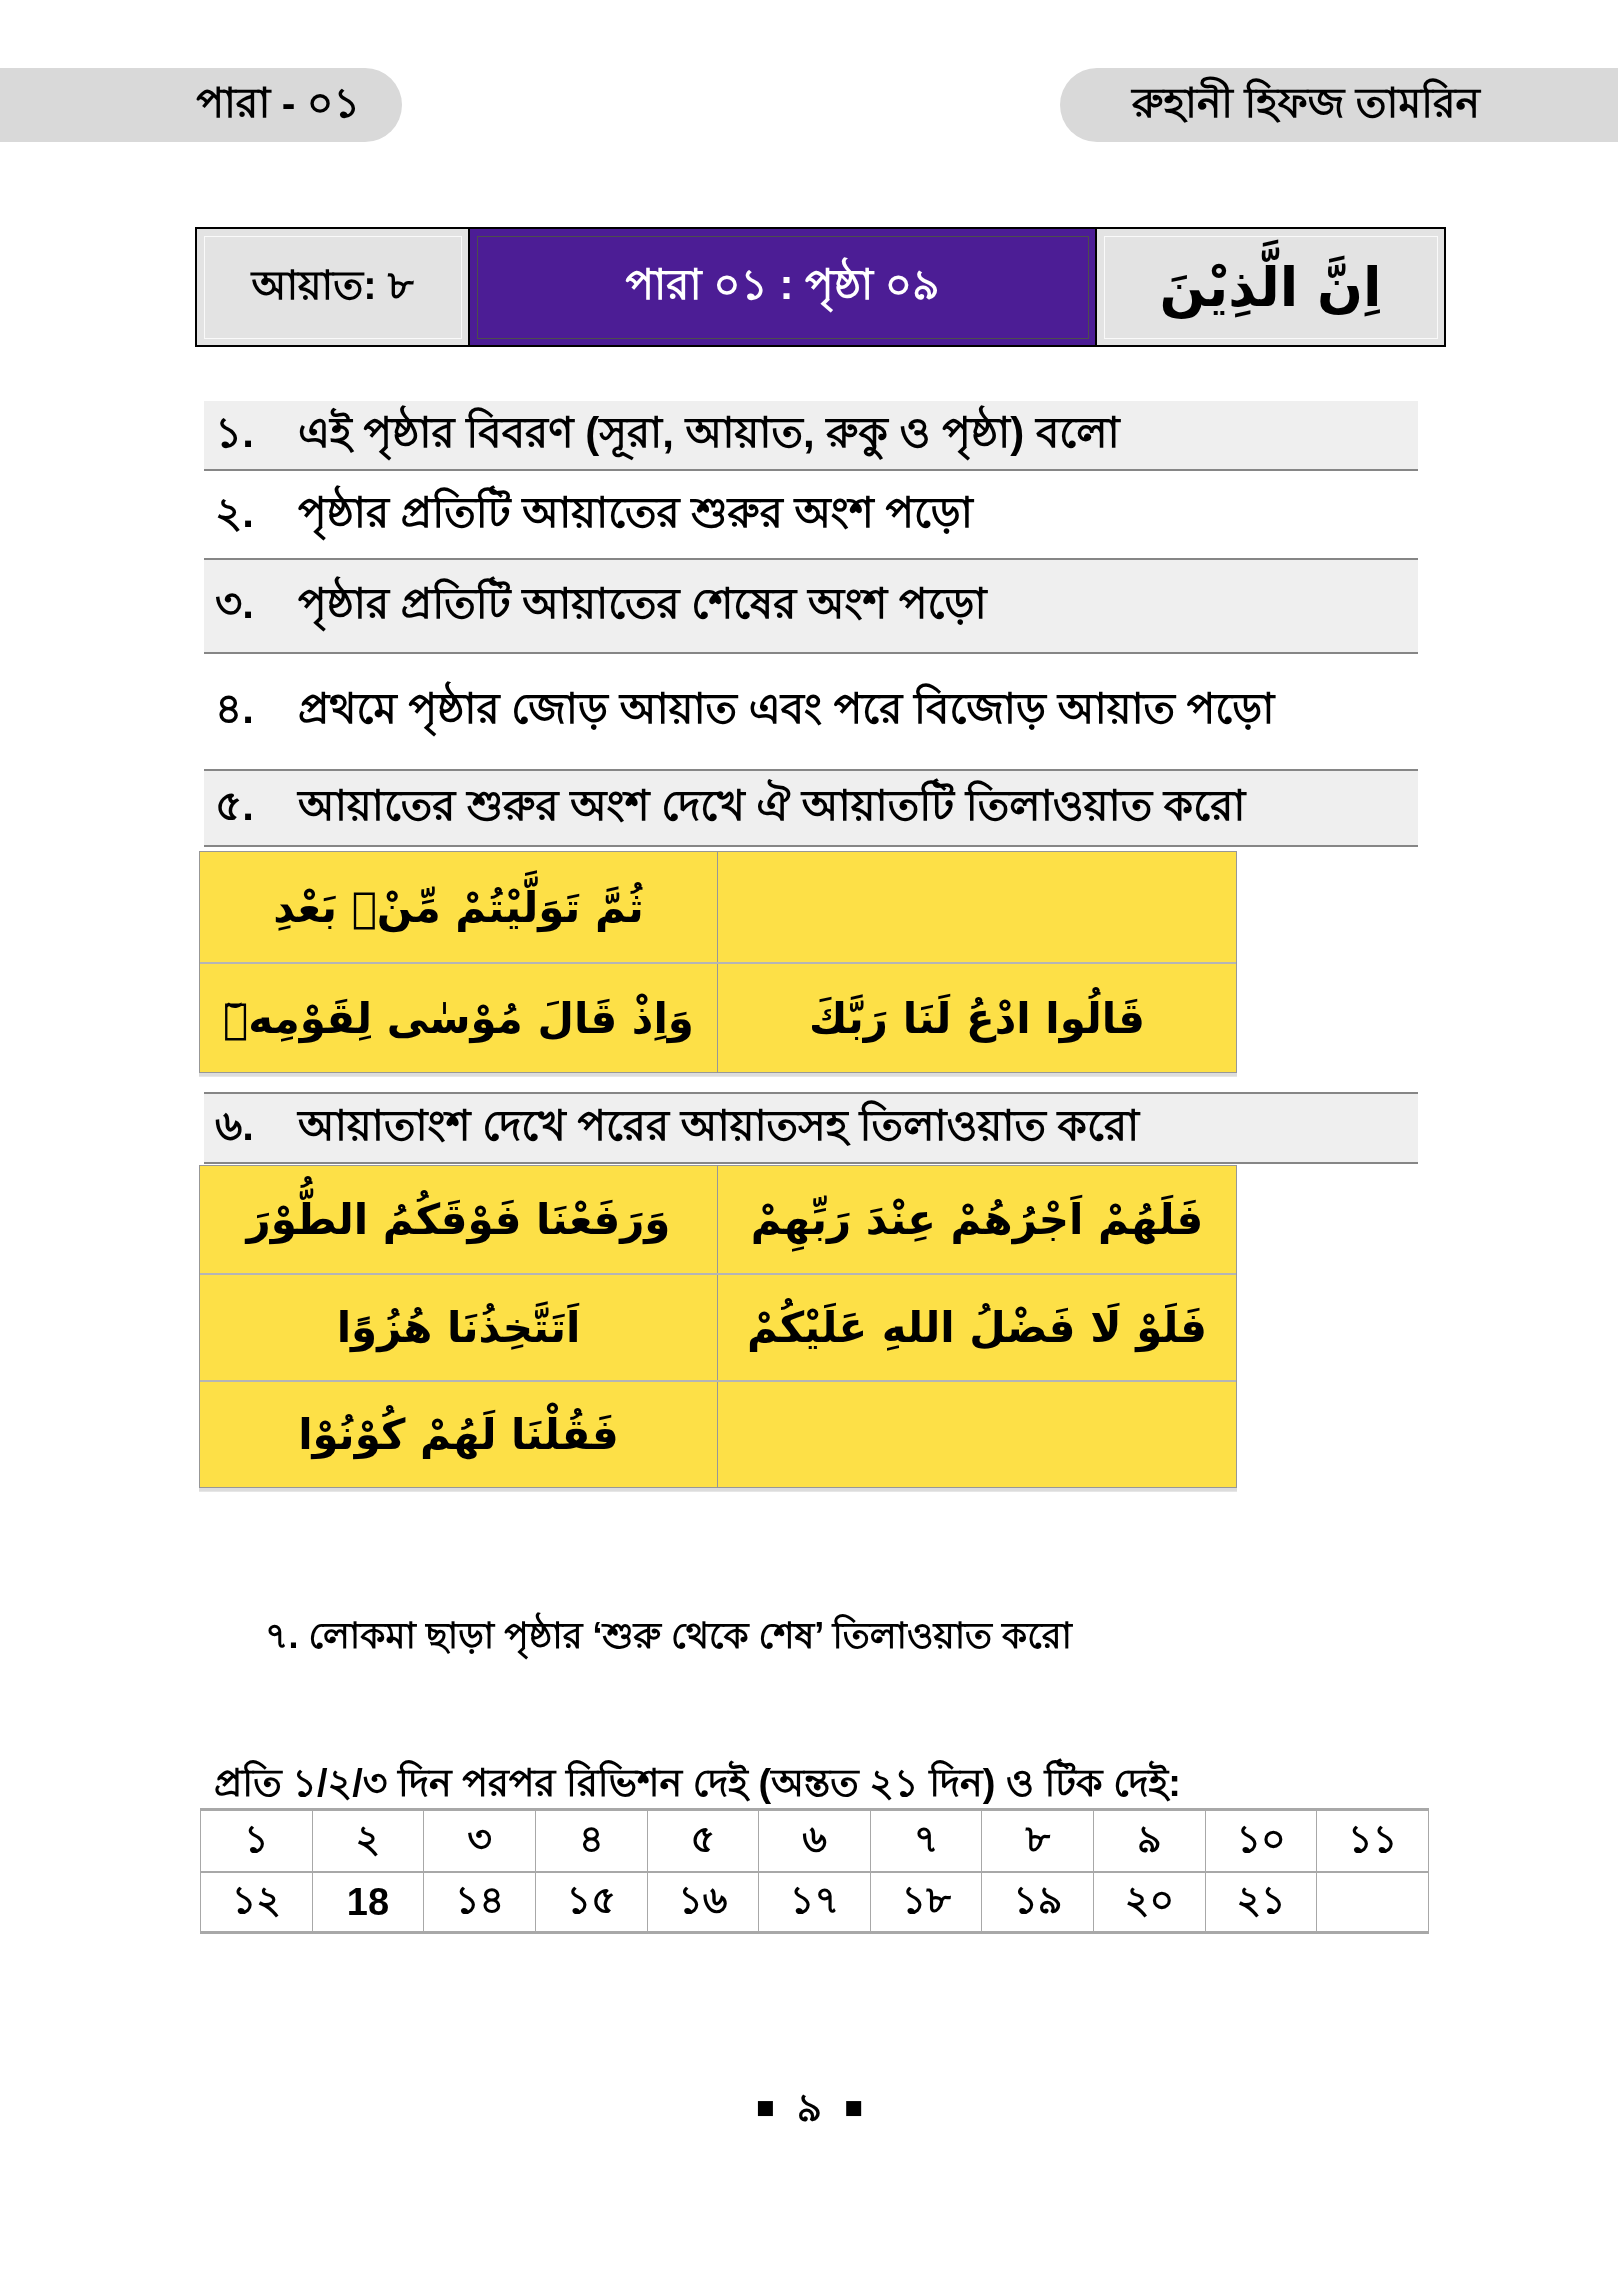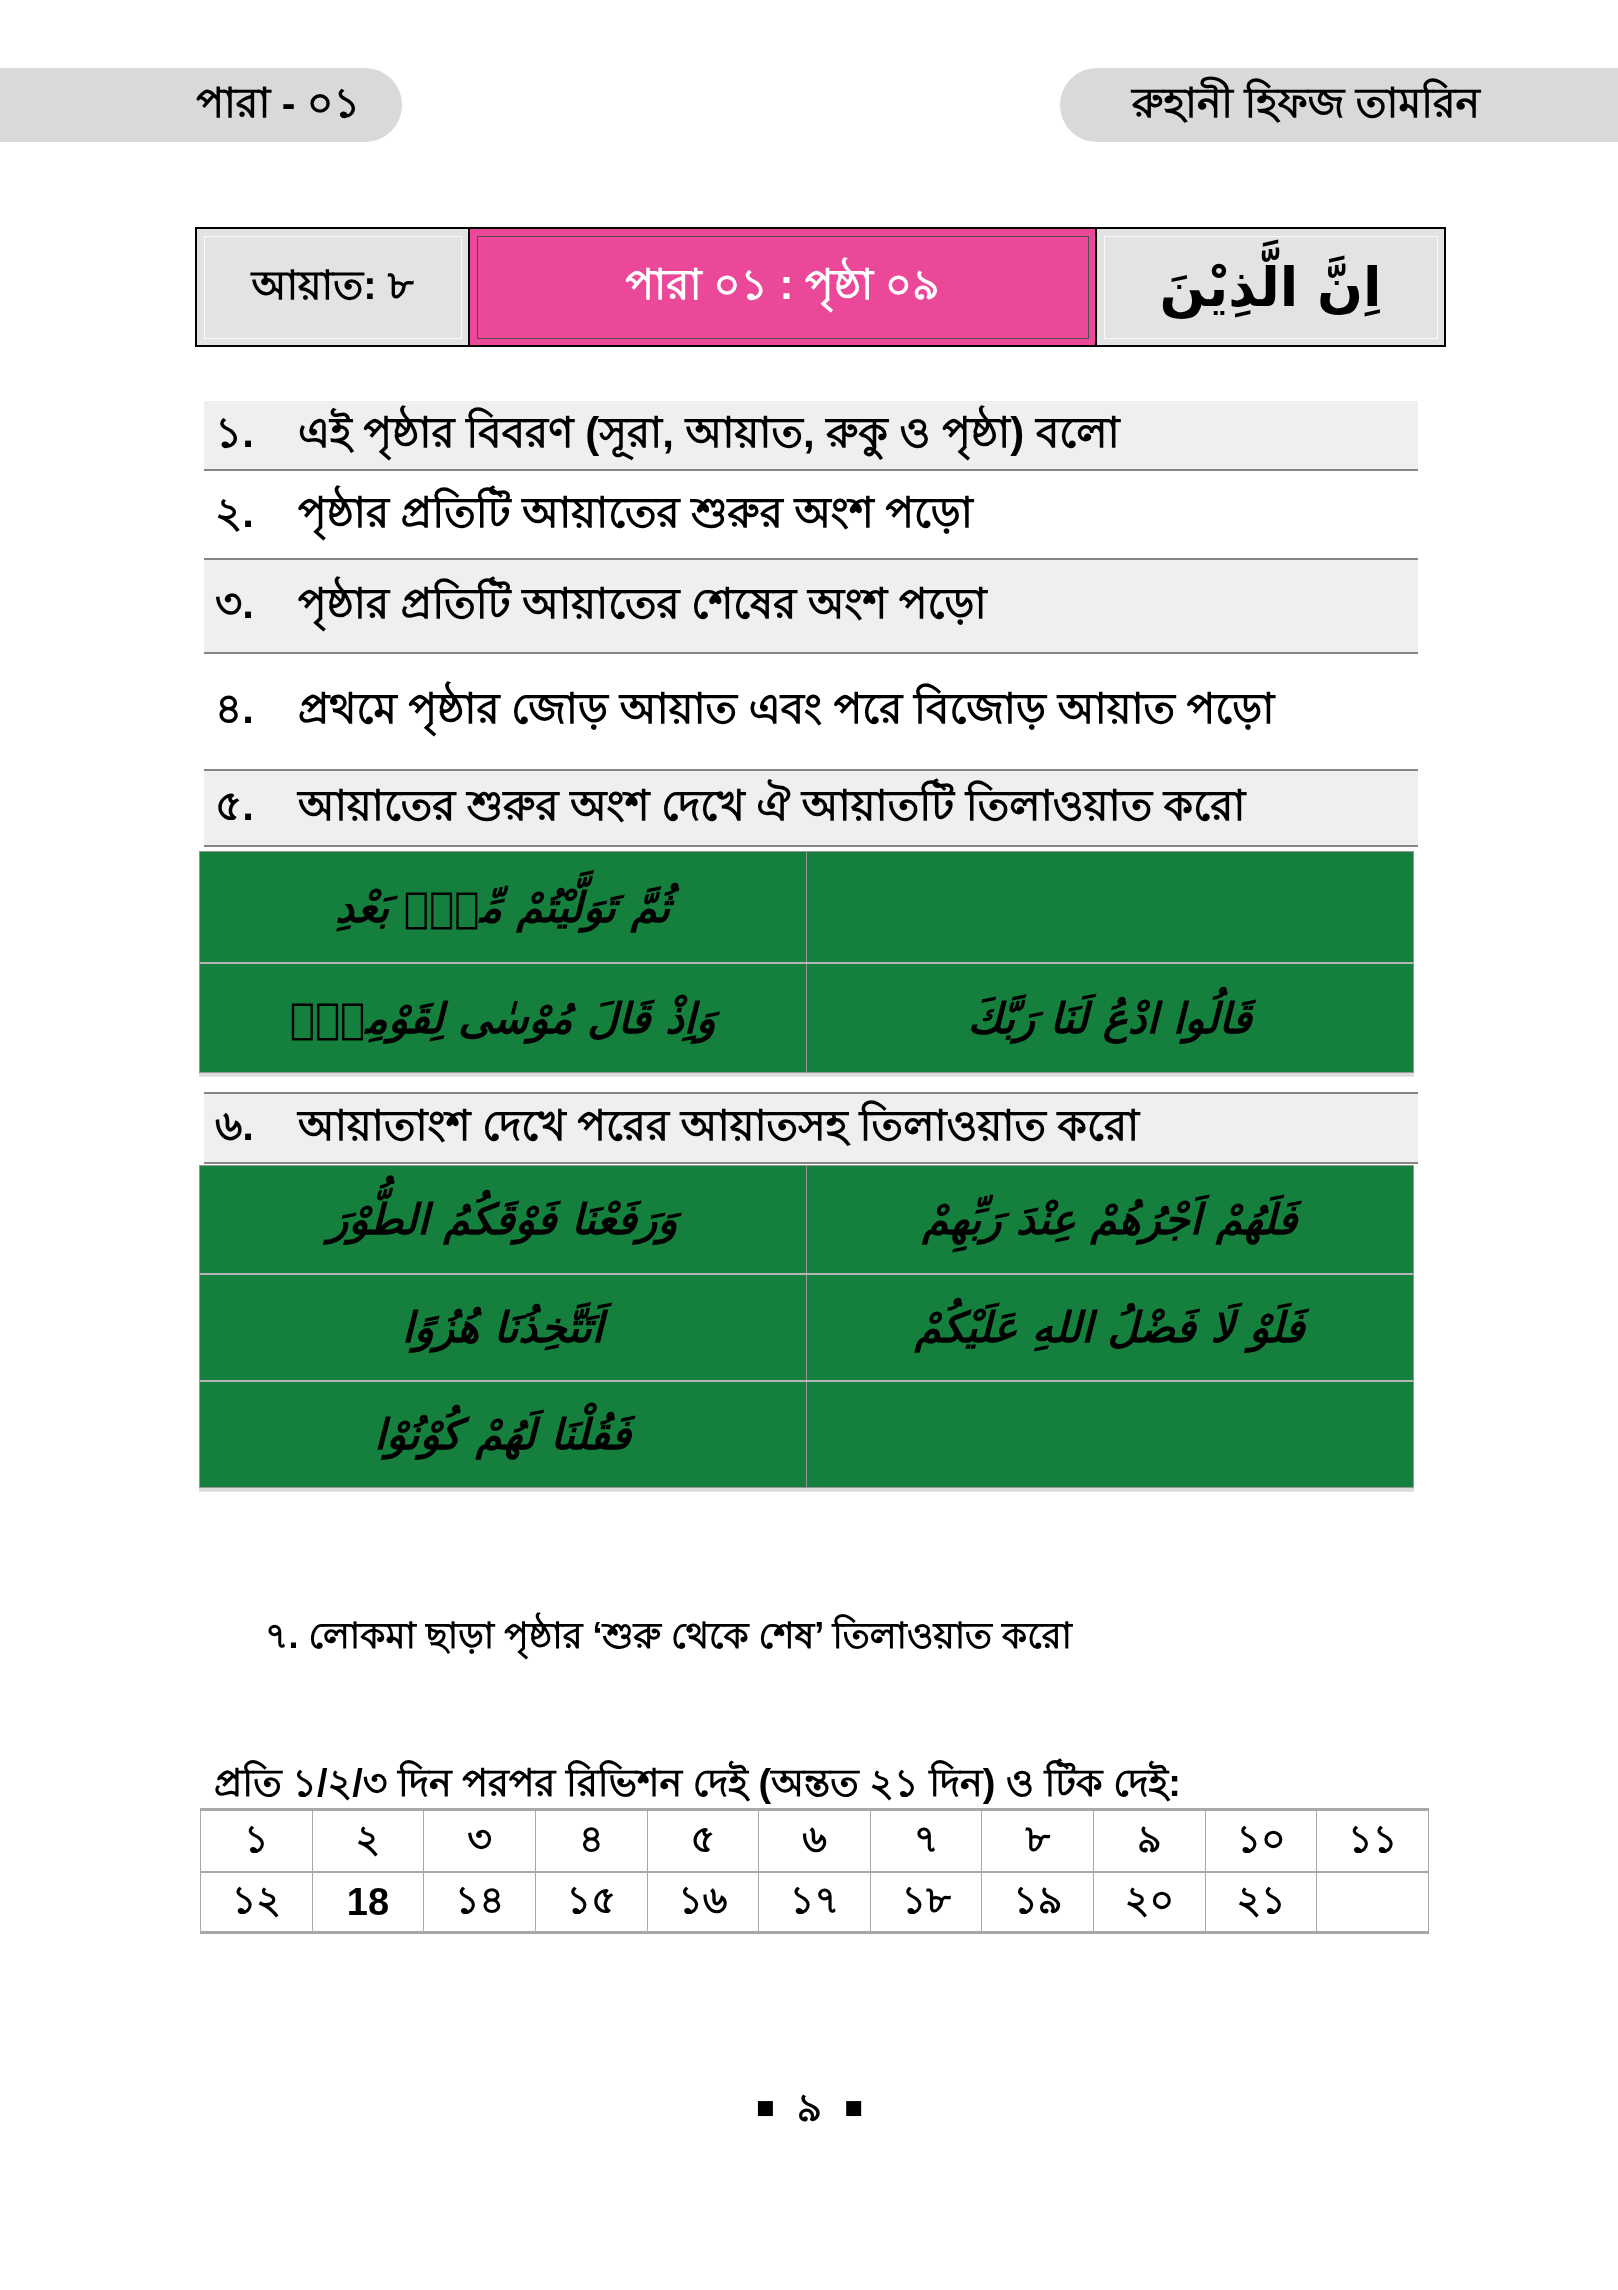--- a/index.html
+++ b/index.html
@@ -13,43 +13,43 @@
   .pill-left{left:-46px;width:448px;justify-content:flex-end;padding-right:42px;}
   .pill-right{right:-46px;width:605px;justify-content:flex-start;padding-left:72px;}
 
   
   .header-box{position:absolute;left:195px;top:227px;width:1251px;height:120px;
               border:2.8px solid #000;display:flex;}
   .hb-cell{position:relative;display:flex;align-items:center;justify-content:center;}
   .hb-cell::after{content:"";position:absolute;inset:6.5px;pointer-events:none;}
   .hb-left{width:271px;background:#e3e3e3;font-size:40px;font-weight:bold;}
   .hb-left::after{border:0.9px solid #fafafa;}
-  .hb-mid{flex:1;background:#ec4899;color:#fff;font-size:42px;font-weight:bold;
+  .hb-mid{flex:1;background:#4c1d95;color:#fff;font-size:42px;font-weight:bold;
           border-left:2.8px solid #000;border-right:2.8px solid #000;}
   .hb-mid::after{border:0.9px solid #4d4d4d;}
   .hb-right{width:347px;background:#e3e3e3;font-size:54px;font-weight:bold;
             font-family:"DejaVu Sans",sans-serif;direction:rtl;}
   .hb-right::after{border:0.9px solid #fafafa;}
 
   
   .row{position:absolute;left:204px;width:1214px;display:flex;align-items:center;
        font-size:42px;font-weight:bold;}
   .row .num{width:94px;padding-left:11px;flex:none;}
   .row .txt{flex:1;}
   .band{background:#efefef;border-top:2.8px solid #868686;border-bottom:2.8px solid #868686;}
   #item1{top:401px;height:70px;border-top:none;}
   #item2{top:472px;height:87px;}
   #item3{top:558px;height:96px;}
   #item4{top:654px;height:114px;}
   #item5{top:769px;height:78px;}
   #item6{top:1092px;height:72px;}
 
   
-  .ar-table{position:absolute;left:199px;width:1215px;border:1.8px solid #979797;
-            box-shadow:0 3.7px 0 #dcdcdc;background:#15803d;font-style:italic;}
+  .ar-table{position:absolute;left:199px;width:1038px;border:1.8px solid #979797;
+            box-shadow:0 3.7px 0 #dcdcdc;background:#fde047;}
   #table5{top:851px;}
   #table6{top:1165px;}
   .ar-row{display:flex;}
   #table5 .ar-row{height:110px;}
   #table6 .ar-row{height:107px;justify-content:space-between;}
   .ar-row + .ar-row{border-top:2.8px solid #b5b5b5;}
   .ar-cell{width:50%;display:flex;align-items:center;justify-content:center;
            font-family:"DejaVu Sans",sans-serif;font-weight:bold;font-size:42px;direction:rtl;}
   .cell-l{border-right:1.8px solid #979797;}
 

